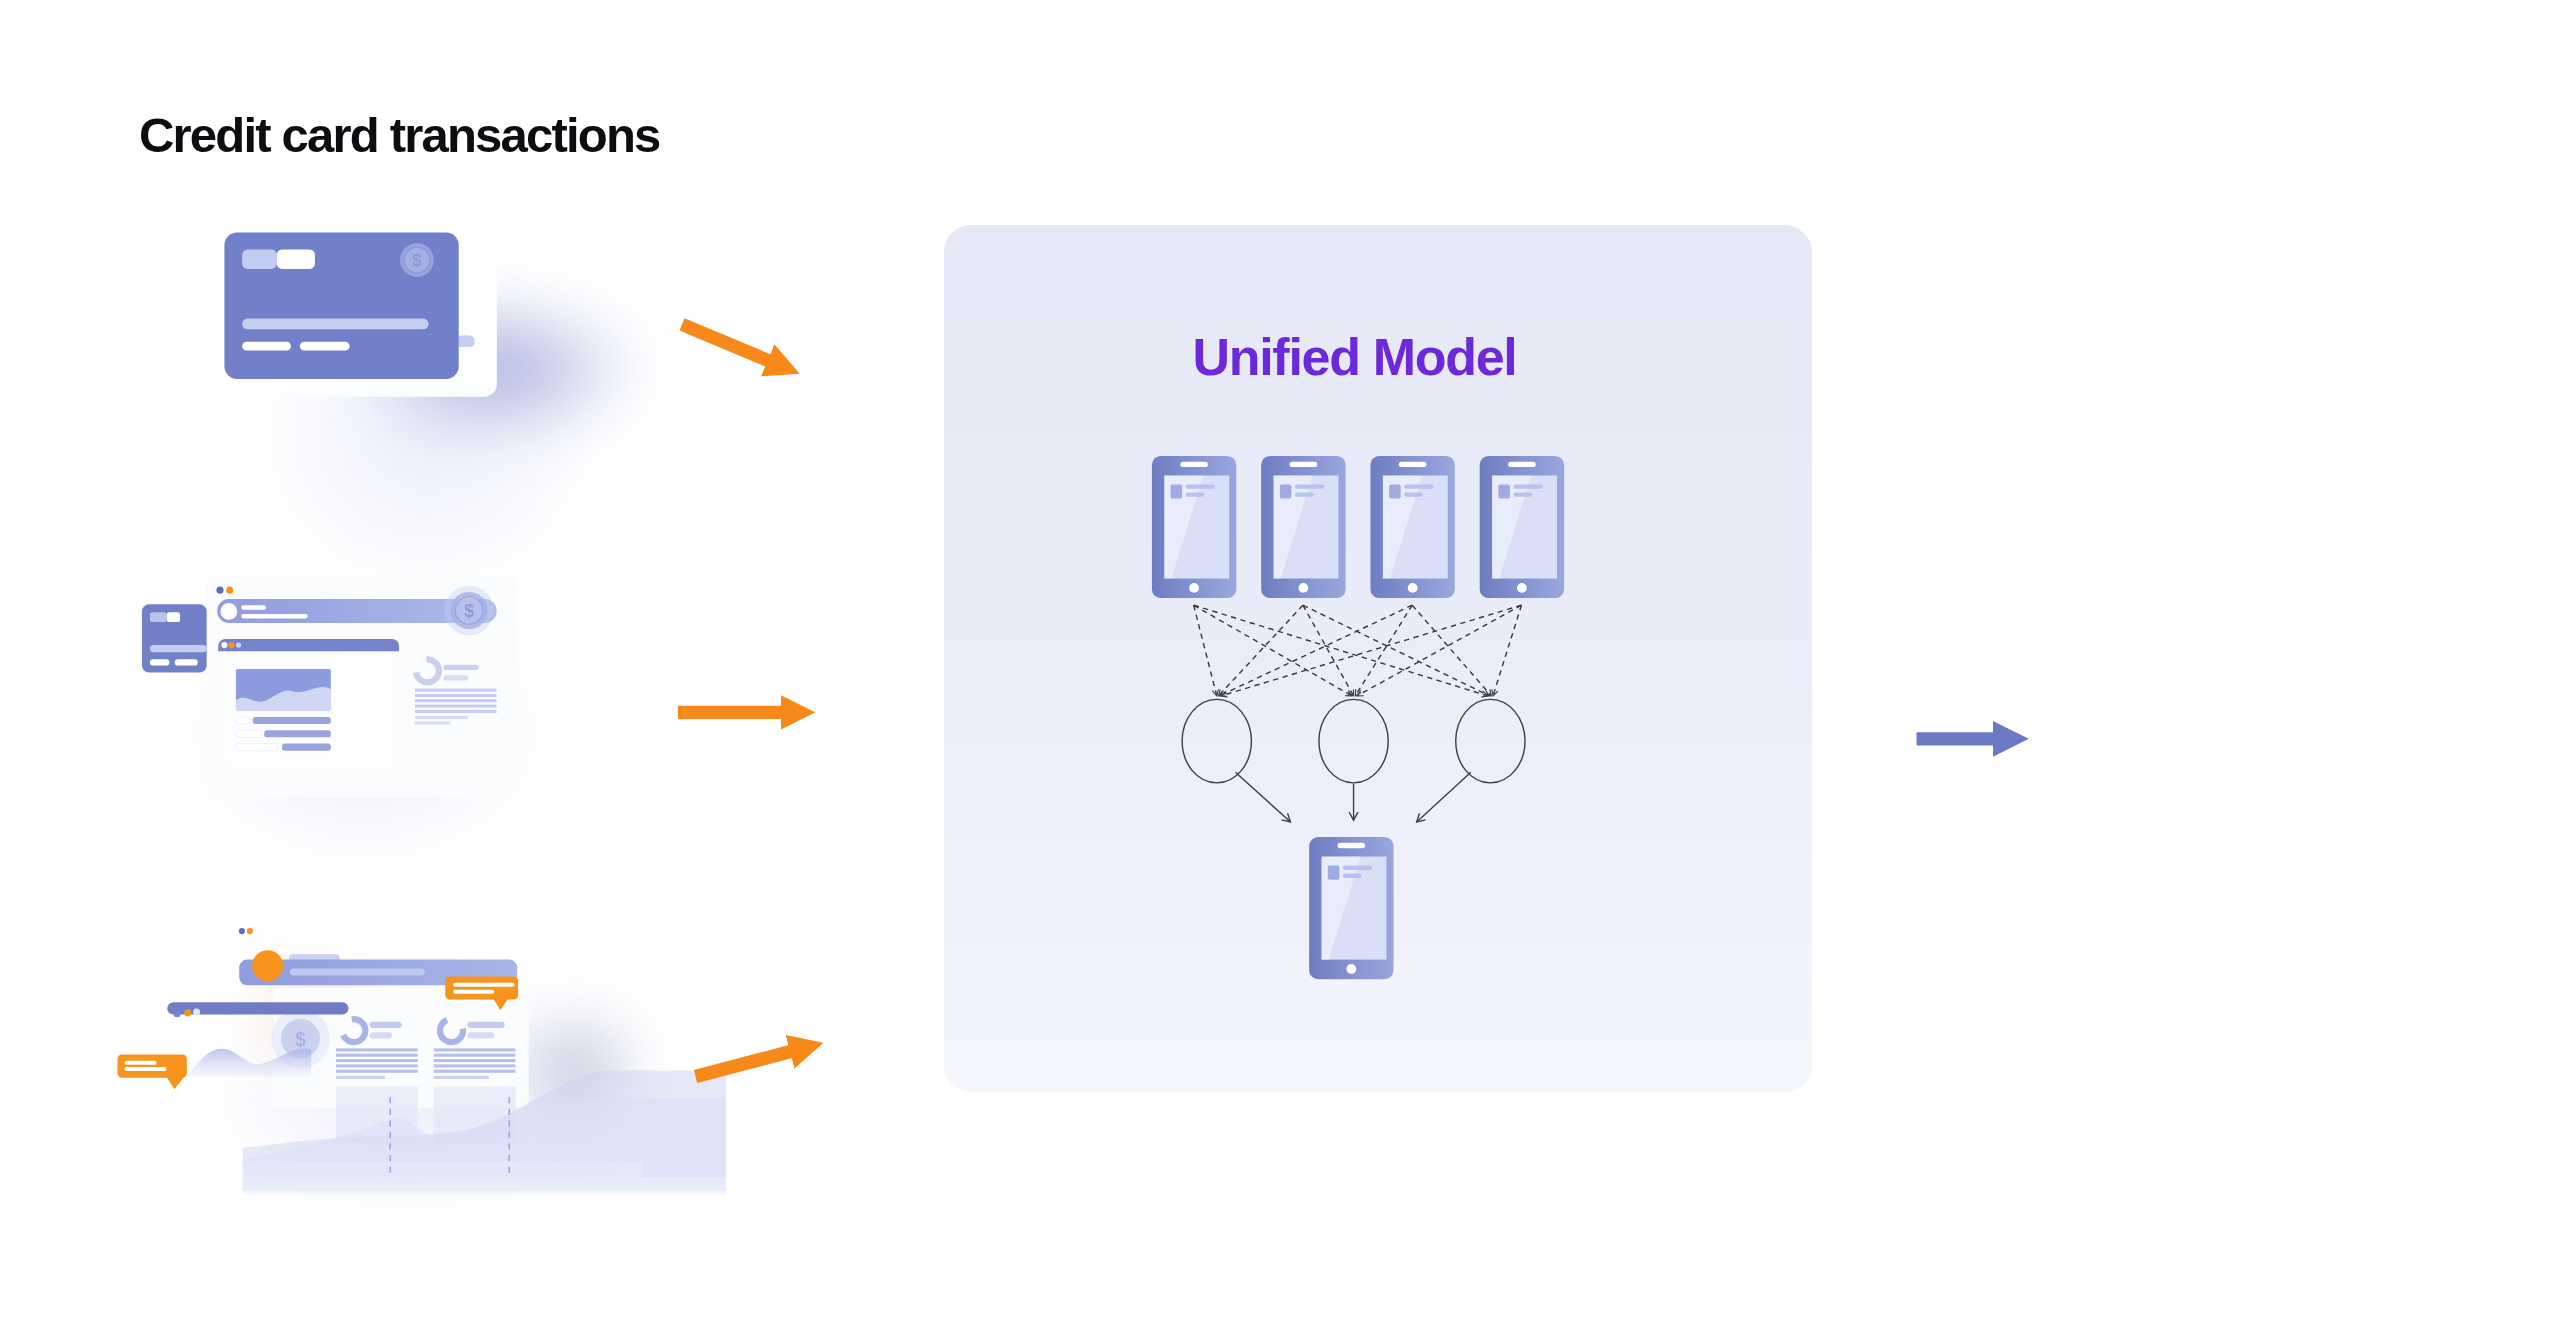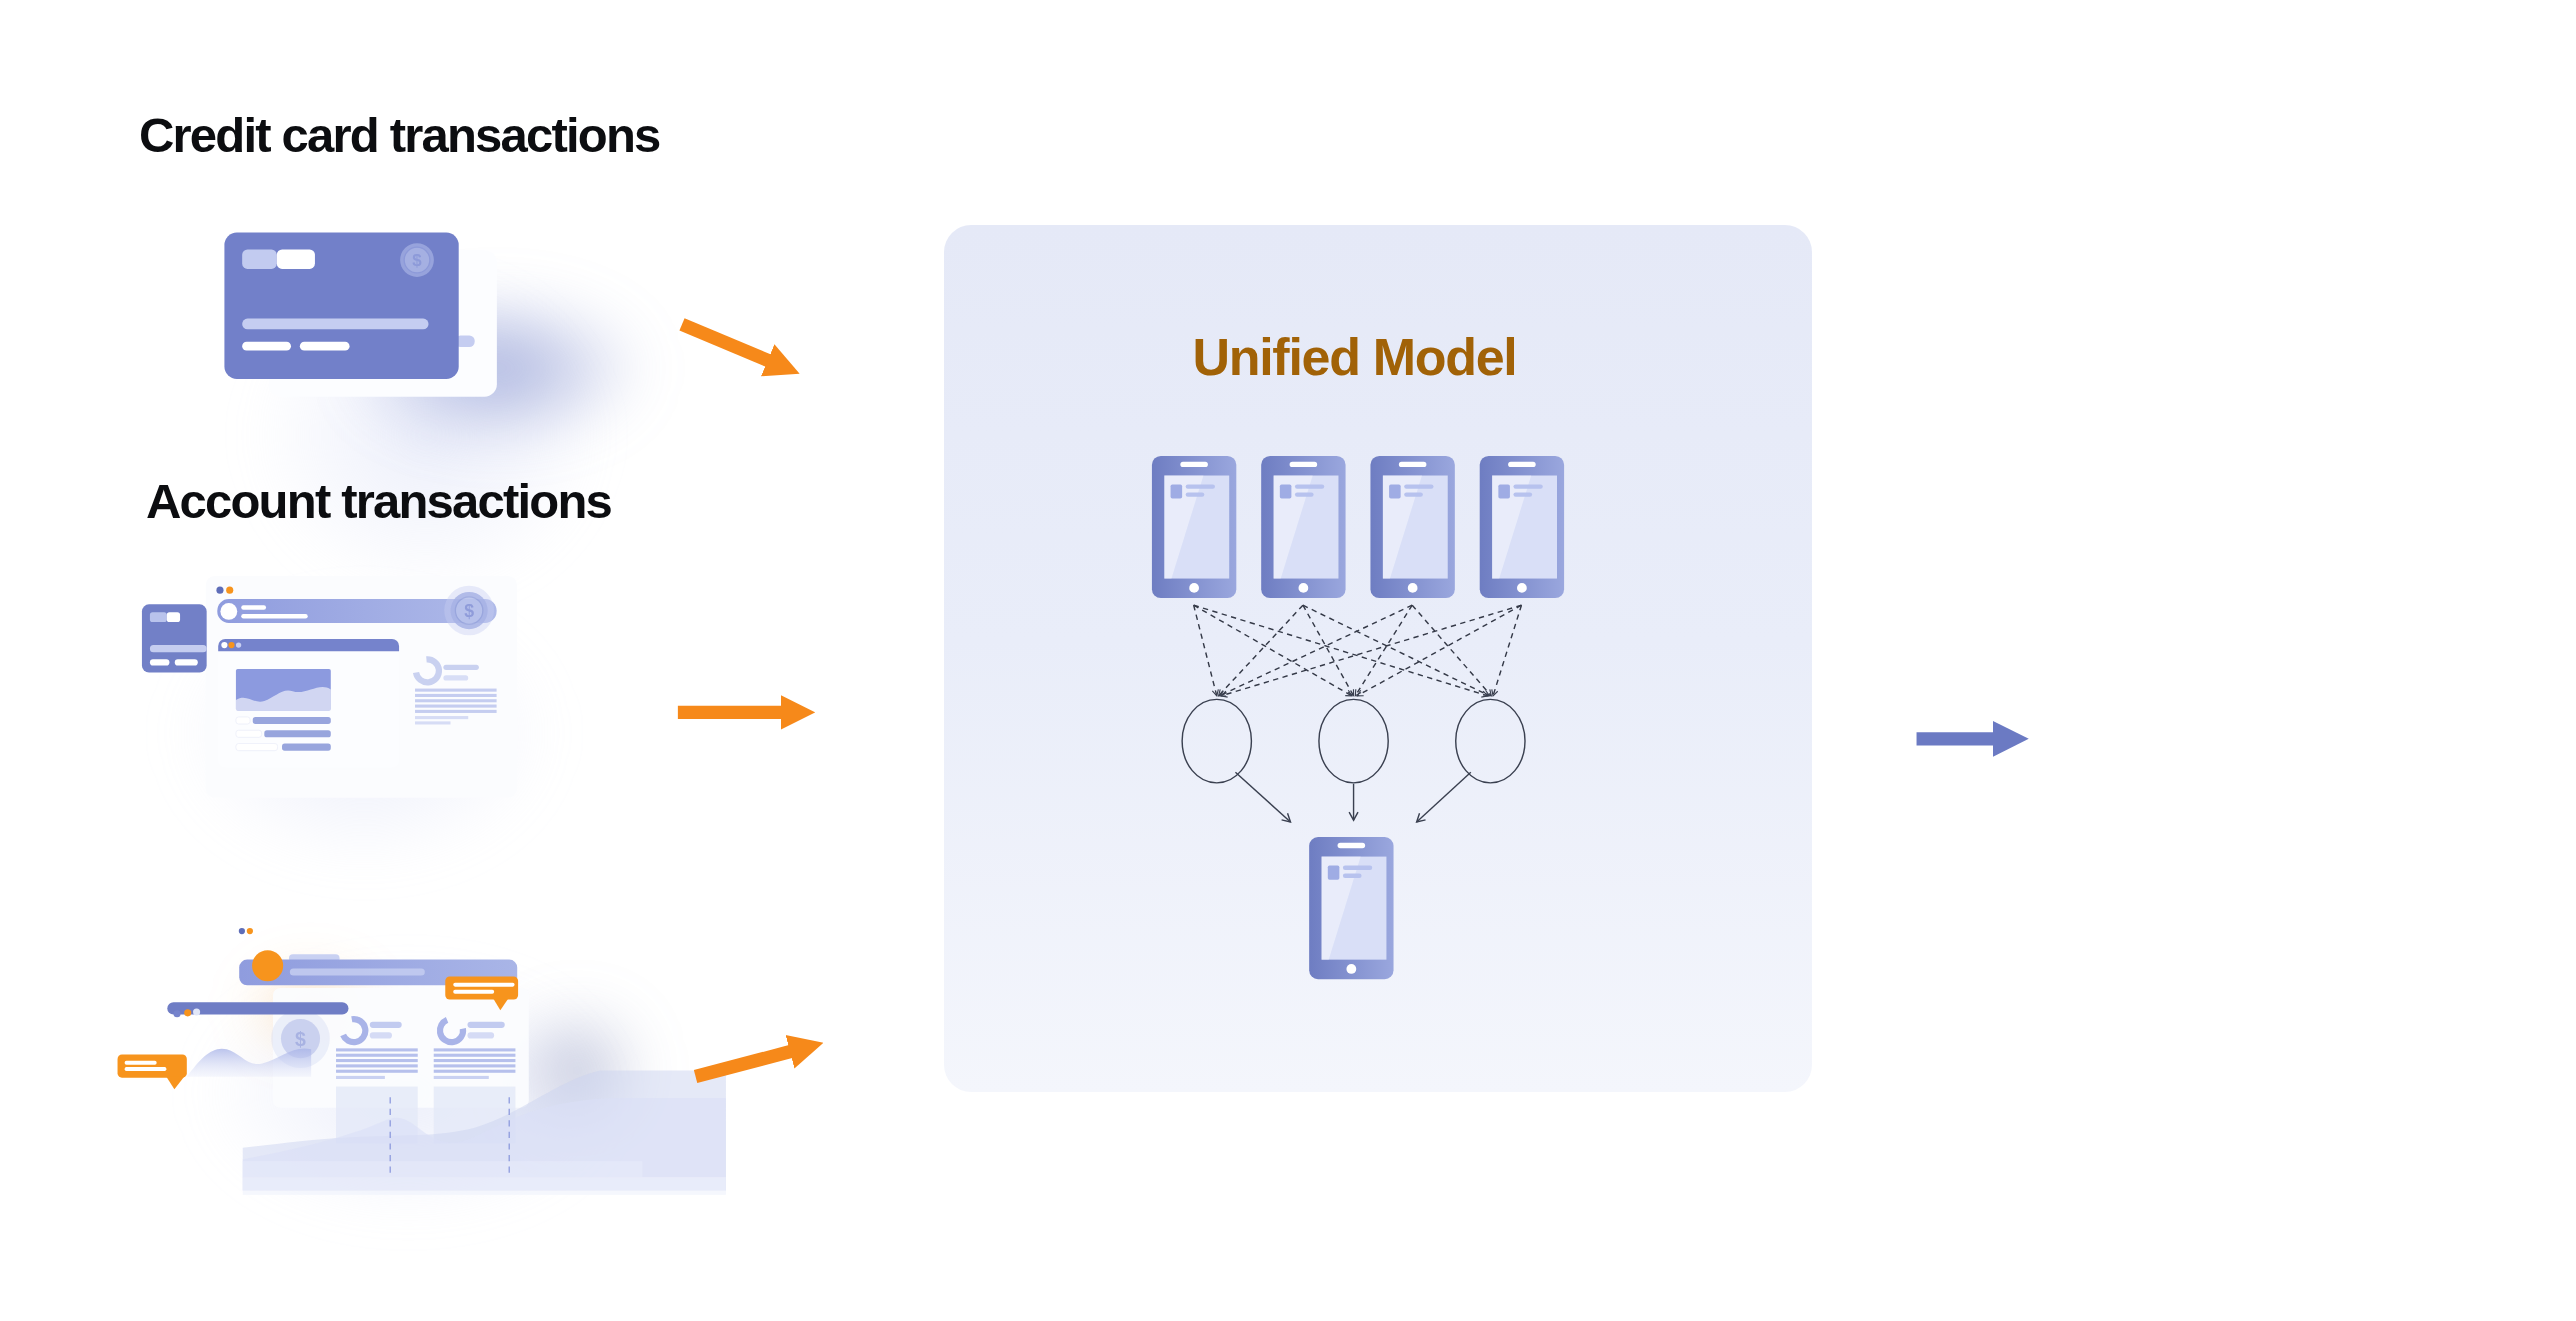--- a/index.html
+++ b/index.html
@@ -3,21 +3,21 @@
 <meta charset="utf-8">
 <style>
   html,body{margin:0;padding:0;background:#ffffff;}
   .canvas{position:relative;width:2063px;height:1322px;background:#ffffff;overflow:hidden;
           font-family:"Liberation Sans", sans-serif;}
   .abs{position:absolute;}
   
   .src-title{position:absolute;font-size:49px;font-weight:700;color:#0C0D10;
              letter-spacing:-1.8px;line-height:53px;white-space:nowrap;}
   .model-title{position:absolute;left:1088px;top:330px;width:533px;text-align:center;
-               font-size:52px;font-weight:700;color:#a16207;letter-spacing:-1.3px;line-height:55px;}
+               font-size:52px;font-weight:700;color:#6d28d9;letter-spacing:-1.3px;line-height:55px;}
   
   .blob{position:absolute;border-radius:50%;pointer-events:none;}
   .blob-halo-card{left:178px;top:204px;width:497px;height:462px;filter:blur(19.5px);
     background:radial-gradient(closest-side,rgba(206,213,243,.38),rgba(206,213,243,0) 72%);}
   .blob-card{left:293px;top:266px;width:409px;height:204px;filter:blur(27px);
     background:radial-gradient(closest-side,rgba(108,124,198,.6),rgba(108,124,198,0) 74%);}
   .blob-halo-acct{left:98px;top:542px;width:533px;height:382px;filter:blur(23px);
     background:radial-gradient(closest-side,rgba(206,213,243,.42),rgba(206,213,243,0) 72%);}
   .blob-halo-hist{left:115px;top:915px;width:586px;height:355px;filter:blur(23px);
     background:radial-gradient(closest-side,rgba(206,213,243,.4),rgba(206,213,243,0) 72%);}
@@ -76,21 +76,20 @@
 
   <svg class="abs" style="left:666px;top:302px;" width="160" height="98" viewBox="0 0 180 110">
     <defs>
         <marker id="ahO1" viewBox="0 0 10 10" refX="1" refY="5" markerWidth="2.6" markerHeight="3.3" orient="auto">
       <path d="M0,0 L10,5 L0,10 Z" fill="#F6891A"></path>
         </marker>
       </defs>
     <line x1="18" y1="25" x2="118" y2="67" stroke="#F6891A" stroke-width="15" marker-end="url(#ahO1)"></line>
   </svg>
 
-  <div class="src-title" style="left:146px;top:475px;">Account transactions</div>
 
   <svg class="abs" style="left:124px;top:560px;" width="426" height="266" viewBox="0 0 480 300">
     <defs>
       <linearGradient id="barG" x1="0" y1="0" x2="1" y2="0">
         <stop offset="0" stop-color="#8F9CDE"></stop>
           <stop offset="1" stop-color="#AFBAE9"></stop>
       </linearGradient>
     </defs>
     <g>
       <rect x="92" y="18" width="351" height="250" rx="10" fill="#FBFCFE"></rect>

